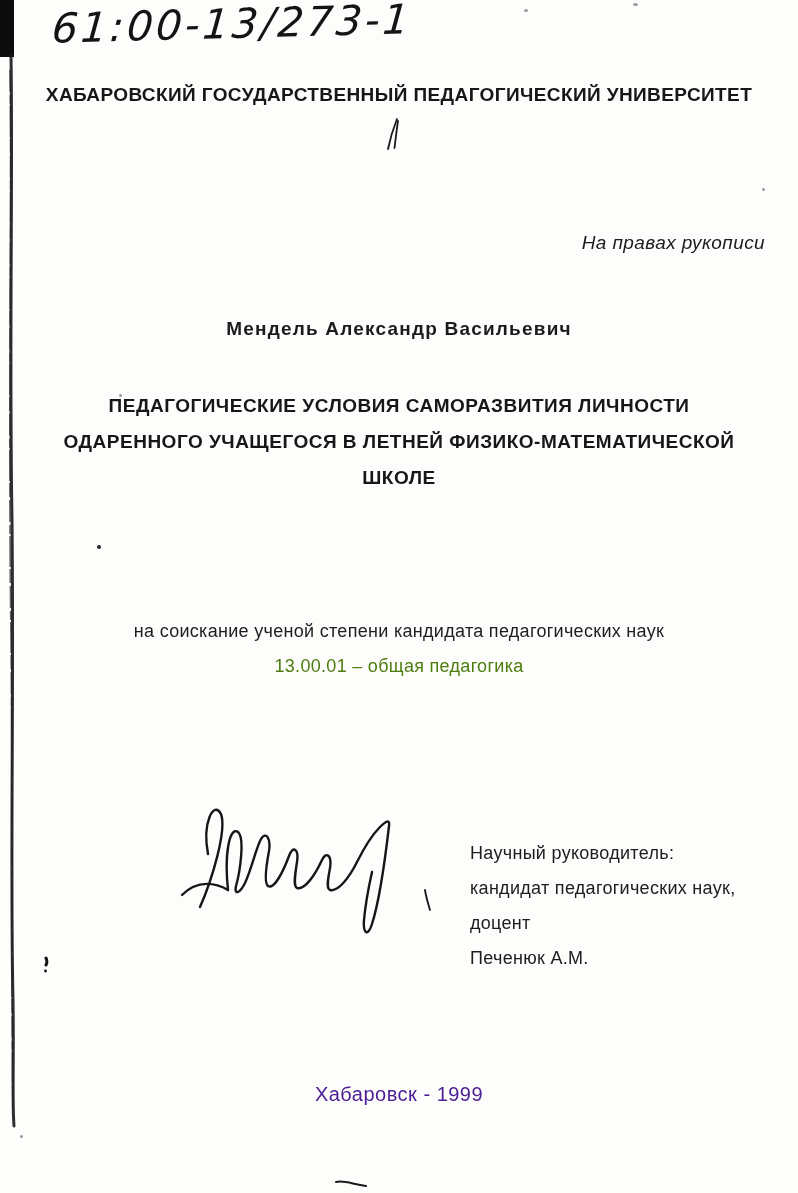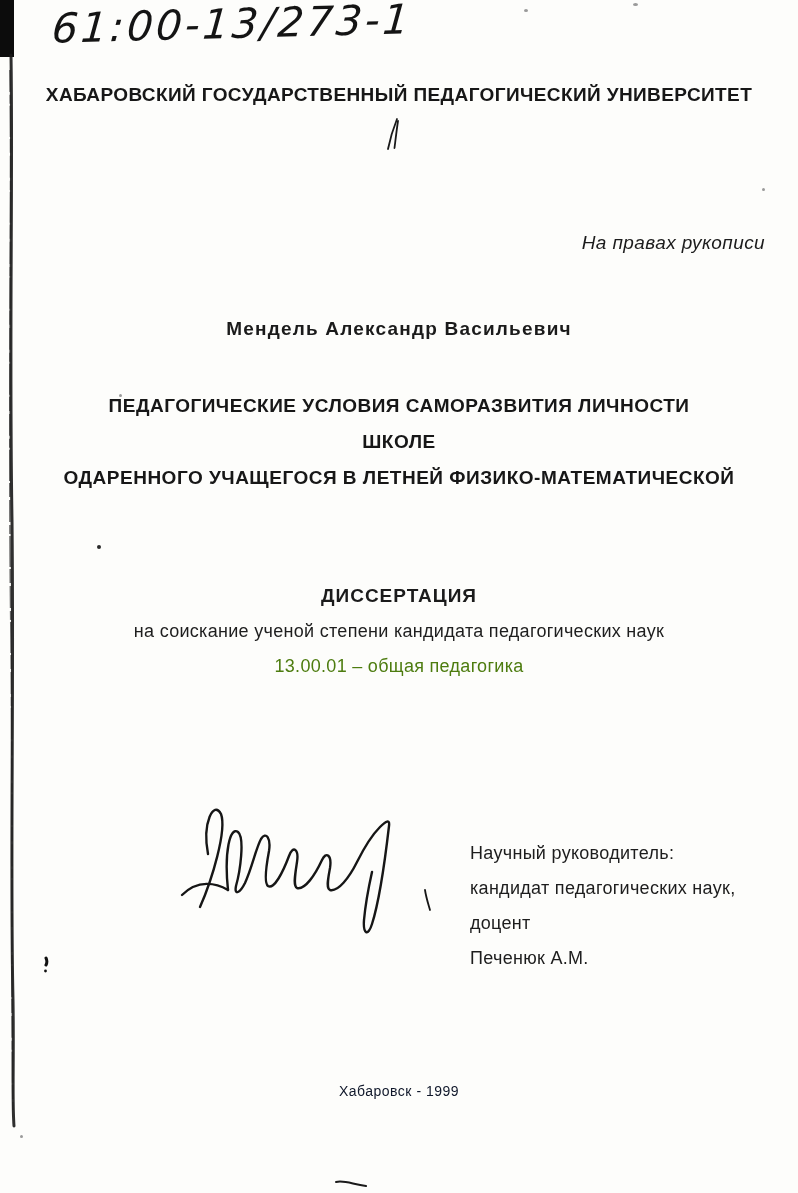--- a/index.html
+++ b/index.html
@@ -32,21 +32,21 @@
   .title{top:388px;font-size:19px;font-weight:700;letter-spacing:.5px;line-height:36px;color:#171717;}
   .worktype{top:585px;font-size:19px;font-weight:700;letter-spacing:1px;color:#1b1b1b;}
   .degree{top:621px;font-size:18px;font-weight:400;letter-spacing:.3px;color:#1e1e1e;}
   .specialty{top:656px;font-size:18px;font-weight:400;letter-spacing:.3px;color:#4d7c0f;}
   .supervisor{
     position:absolute;left:470px;top:799px;
     font-size:18px;font-weight:400;line-height:35px;
     letter-spacing:.3px;color:#1d1d1d;margin-top:37px;
   }
   .supervisor div{white-space:nowrap;}
-  .cityyear{top:1083px;font-size:14px;font-weight:400;letter-spacing:.5px;color:#0f172a;}
+  .cityyear{top:1083px;font-size:20px;font-weight:400;letter-spacing:.5px;color:#4c1d95;}
   .sig{position:absolute;left:178px;top:790px;pointer-events:none;}
   .penmark{position:absolute;left:384px;top:116px;pointer-events:none;}
   .bottommark{position:absolute;left:334px;top:1178px;pointer-events:none;}
   .exclaim{position:absolute;left:40px;top:956px;pointer-events:none;}
 </style>
 </head>
 <body>
 
 <div class="page">
 
@@ -64,25 +64,24 @@
     <path d="M13 3 C 9 13, 6 23, 4 33" fill="none" stroke="#1a1a1a" stroke-width="1.8" stroke-linecap="round"></path>
     <path d="M14 5 C 12.5 15, 11.5 24, 10.5 32" fill="none" stroke="#1a1a1a" stroke-width="1.8" stroke-linecap="round"></path>
   </svg>
 
   <div class="note">На правах рукописи</div>
 
   <div class="center author">Мендель Александр Васильевич</div>
 
   <div class="center title">
     <div>ПЕДАГОГИЧЕСКИЕ УСЛОВИЯ САМОРАЗВИТИЯ ЛИЧНОСТИ</div>
+    <div>ОДАРЕННОГО УЧАЩЕГОСЯ В ЛЕТНЕЙ ФИЗИКО-МАТЕМАТИЧЕСКОЙ</div>
     <div>ШКОЛЕ</div>
-    <div>ОДАРЕННОГО УЧАЩЕГОСЯ В ЛЕТНЕЙ ФИЗИКО-МАТЕМАТИЧЕСКОЙ</div>
   </div>
 
-  <div class="center worktype">ДИССЕРТАЦИЯ</div>
   <div class="center degree">на соискание ученой степени кандидата педагогических наук</div>
   <div class="center specialty">13.00.01 – общая педагогика</div>
 
   <svg class="sig" width="268" height="158" viewBox="0 0 268 158">
     <g fill="none" stroke="#161616" stroke-width="2.4" stroke-linecap="round">
       <path d="M30 64 C 24 32, 36 10, 43 24 C 49 40, 34 90, 22 117"></path>
       <path d="M4 105 C 20 89, 38 93, 50 100"></path>
       <path d="M50 100 C 46 62, 52 36, 60 42 C 67 48, 62 82, 58 96 C 56 106, 62 103, 67 93 C 74 78, 78 58, 83 49 C 88 41, 93 48, 91 61 C 88 77, 86 93, 90 96 C 96 100, 105 82, 111 66 C 115 55, 121 59, 119 72 C 117 85, 115 96, 119 98 C 127 100, 137 85, 144 70 C 148 61, 154 65, 152 78 C 150 89, 148 98, 152 100 C 160 102, 171 88, 179 72 C 185 60, 194 45, 202 37 C 208 31, 212 29, 211 36 C 208 62, 201 112, 194 134 C 190 147, 185 144, 186 130 C 187 119, 190 100, 194 82"></path>
       <path d="M247 100 C 248 107, 250 113, 252 120" stroke-width="1.8"></path>
     </g>

